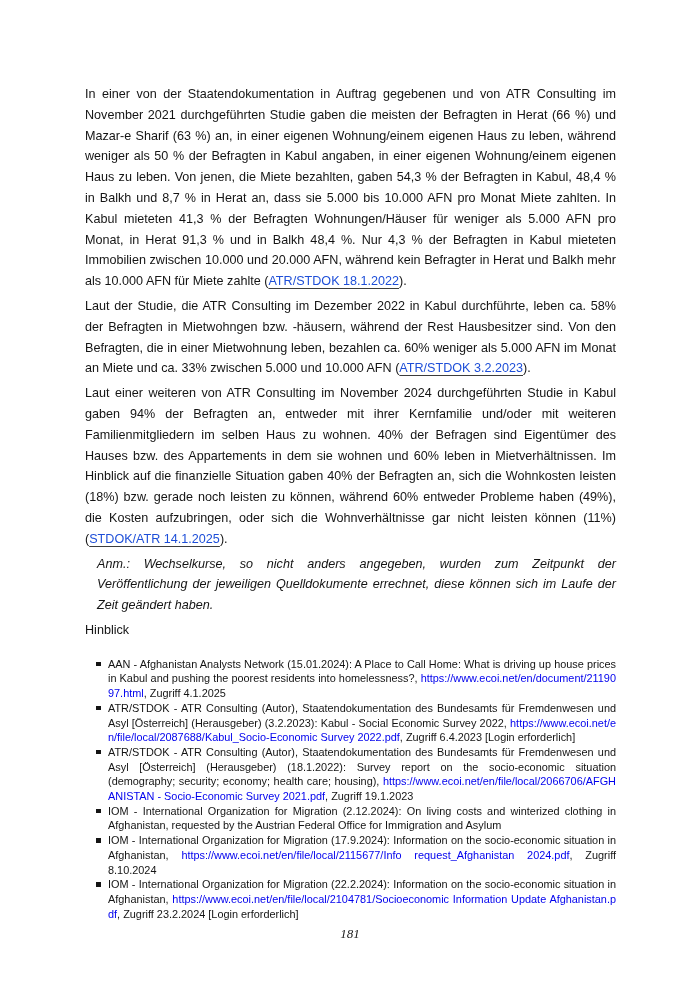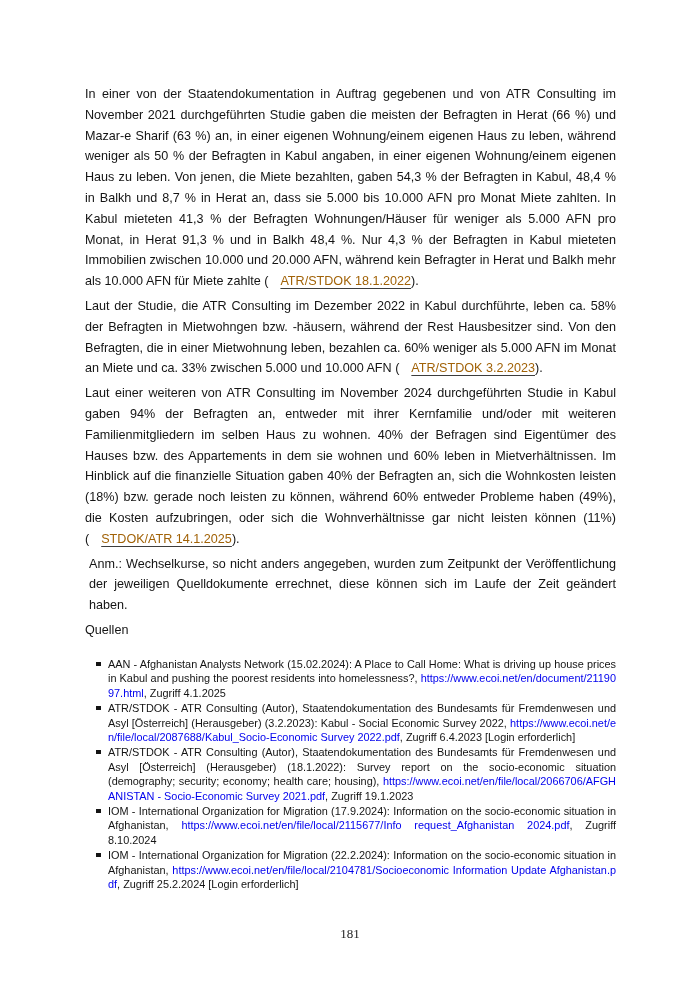--- a/index.html
+++ b/index.html
@@ -21,33 +21,33 @@
     top: 84px;
     width: 531px;
   }
   p.body-para {
     margin: 0 0 4px 0;
     font-size: 12.6px;
     line-height: 20.8px;
     text-align: justify;
   }
   p.note-para {
-    margin: 0 0 4px 4px;
+    margin: 0 0 4px 12px;
     font-size: 12.6px;
     line-height: 20.8px;
     text-align: justify;
+    font-style: italic;
   }
   .cite-link {
-    color: #a16207;
+    color: #1d4ed8;
     text-decoration: underline;
     text-decoration-thickness: 1px;
     text-underline-offset: 2.5px;
     text-decoration-color: #3c3c3c;
     cursor: pointer;
-    padding-left: 12px;
   }
   .sources-heading {
     margin: 0 0 16px 0;
     font-size: 12.6px;
     line-height: 20.8px;
   }
   ul.sources-list {
     margin: 0;
     padding: 0;
     list-style: none;
@@ -76,41 +76,42 @@
   }
   .page-number {
     position: absolute;
     top: 926px;
     left: 0;
     width: 700px;
     text-align: center;
     font-family: "Liberation Serif", serif;
     font-size: 13px;
     color: #222222;
+    font-style: italic;
   }
 </style>
 </head>
 <body>
 
 <div class="page-content">
 
   <p class="body-para"><span>In einer von der Staatendokumentation in Auftrag gegebenen und von ATR Consulting im November 2021 durchgeführten Studie gaben die meisten der Befragten in Herat (66 %) und Mazar-e Sharif (63 %) an, in einer eigenen Wohnung/einem eigenen Haus zu leben, während weniger als 50 % der Befragten in Kabul angaben, in einer eigenen Wohnung/einem eigenen Haus zu leben. Von jenen, die Miete bezahlten, gaben 54,3 % der Befragten in Kabul, 48,4 % in Balkh und 8,7 % in Herat an, dass sie 5.000 bis 10.000 AFN pro Monat Miete zahlten. In Kabul mieteten 41,3 % der Befragten Wohnungen/Häuser für weniger als 5.000 AFN pro Monat, in Herat 91,3 % und in Balkh 48,4 %. Nur 4,3 % der Befragten in Kabul mieteten Immobilien zwischen 10.000 und 20.000 AFN, während kein Befragter in Herat und Balkh mehr als 10.000 AFN für Miete zahlte (</span><span class="cite-link">ATR/STDOK 18.1.2022</span><span>).</span></p>
 
   <p class="body-para"><span>Laut der Studie, die ATR Consulting im Dezember 2022 in Kabul durchführte, leben ca. 58% der Befragten in Mietwohngen bzw. -häusern, während der Rest Hausbesitzer sind. Von den Befragten, die in einer Mietwohnung leben, bezahlen ca. 60% weniger als 5.000 AFN im Monat an Miete und ca. 33% zwischen 5.000 und 10.000 AFN (</span><span class="cite-link">ATR/STDOK 3.2.2023</span><span>).</span></p>
 
   <p class="body-para"><span>Laut einer weiteren von ATR Consulting im November 2024 durchgeführten Studie in Kabul gaben 94% der Befragten an, entweder mit ihrer Kernfamilie und/oder mit weiteren Familienmitgliedern im selben Haus zu wohnen. 40% der Befragen sind Eigentümer des Hauses bzw. des Appartements in dem sie wohnen und 60% leben in Mietverhältnissen. Im Hinblick auf die finanzielle Situation gaben 40% der Befragten an, sich die Wohnkosten leisten (18%) bzw. gerade noch leisten zu können, während 60% entweder Probleme haben (49%), die Kosten aufzubringen, oder sich die Wohnverhältnisse gar nicht leisten können (11%) (</span><span class="cite-link">STDOK/ATR 14.1.2025</span><span>).</span></p>
 
   <p class="note-para">Anm.: Wechselkurse, so nicht anders angegeben, wurden zum Zeitpunkt der Veröffentlichung der jeweiligen Quelldokumente errechnet, diese können sich im Laufe der Zeit geändert haben.</p>
 
-  <p class="sources-heading">Quellen</p>
+  <p class="sources-heading">Hinblick</p>
 
   <ul class="sources-list">
-    <li><span class="bullet-square"></span><span>AAN - Afghanistan Analysts Network (15.02.2024): A Place to Call Home: What is driving up house prices in Kabul and pushing the poorest residents into homelessness?, </span><a class="url-link">https://www.ecoi.net/en/document/2119097.html</a><span>, Zugriff 4.1.2025</span></li>
+    <li><span class="bullet-square"></span><span>AAN - Afghanistan Analysts Network (15.01.2024): A Place to Call Home: What is driving up house prices in Kabul and pushing the poorest residents into homelessness?, </span><a class="url-link">https://www.ecoi.net/en/document/2119097.html</a><span>, Zugriff 4.1.2025</span></li>
     <li><span class="bullet-square"></span><span>ATR/STDOK - ATR Consulting (Autor), Staatendokumentation des Bundesamts für Fremdenwesen und Asyl [Österreich] (Herausgeber) (3.2.2023): Kabul - Social Economic Survey 2022, </span><a class="url-link">https://www.ecoi.net/en/file/local/2087688/Kabul_Socio-Economic Survey 2022.pdf</a><span>, Zugriff 6.4.2023 [Login erforderlich]</span></li>
     <li><span class="bullet-square"></span><span>ATR/STDOK - ATR Consulting (Autor), Staatendokumentation des Bundesamts für Fremdenwesen und Asyl [Österreich] (Herausgeber) (18.1.2022): Survey report on the socio-economic situation (demography; security; economy; health care; housing), </span><a class="url-link">https://www.ecoi.net/en/file/local/2066706/AFGHANISTAN - Socio-Economic Survey 2021.pdf</a><span>, Zugriff 19.1.2023</span></li>
-    <li><span class="bullet-square"></span></li>
+    <li><span class="bullet-square"></span><span>IOM - International Organization for Migration (2.12.2024): On living costs and winterized clothing in Afghanistan, requested by the Austrian Federal Office for Immigration and Asylum</span></li>
     <li><span class="bullet-square"></span><span>IOM - International Organization for Migration (17.9.2024): Information on the socio-economic situation in Afghanistan, </span><a class="url-link">https://www.ecoi.net/en/file/local/2115677/Info request_Afghanistan 2024.pdf</a><span>, Zugriff 8.10.2024</span></li>
-    <li><span class="bullet-square"></span><span>IOM - International Organization for Migration (22.2.2024): Information on the socio-economic situation in Afghanistan, </span><a class="url-link">https://www.ecoi.net/en/file/local/2104781/Socioeconomic Information Update Afghanistan.pdf</a><span>, Zugriff 25.2.2024 [Login erforderlich]</span></li>
+    <li><span class="bullet-square"></span><span>IOM - International Organization for Migration (22.2.2024): Information on the socio-economic situation in Afghanistan, </span><a class="url-link">https://www.ecoi.net/en/file/local/2104781/Socioeconomic Information Update Afghanistan.pdf</a><span>, Zugriff 23.2.2024 [Login erforderlich]</span></li>
   </ul>
 
 </div>
 
 <div class="page-number">181</div>
 
 </body></html>

